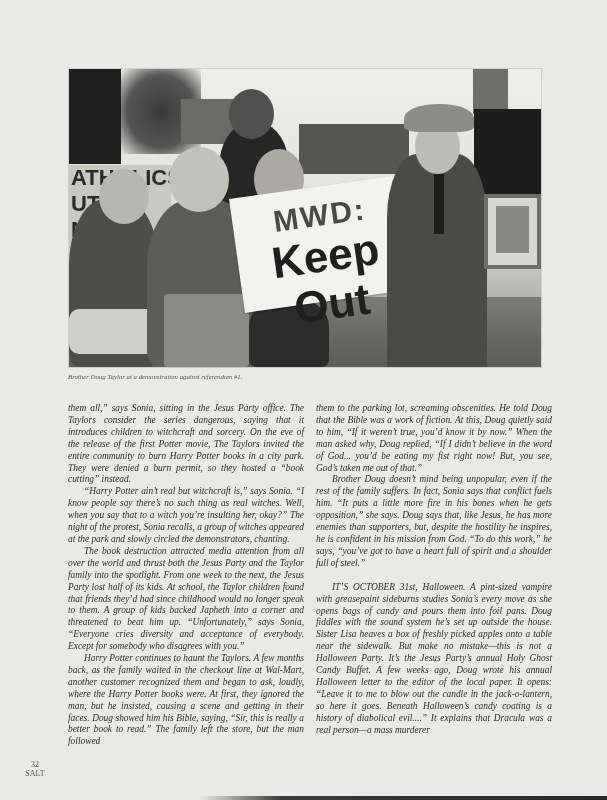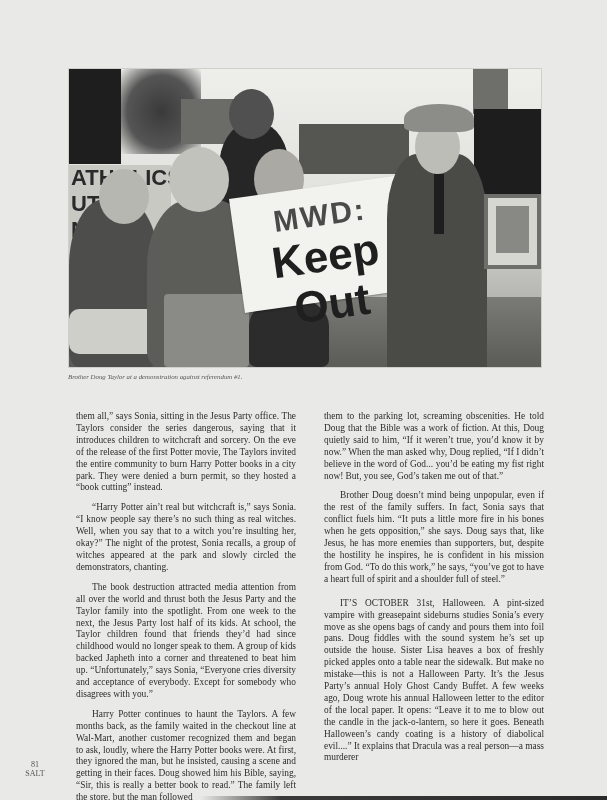--- a/index.html
+++ b/index.html
@@ -66,21 +66,21 @@
       position: absolute; left: 68px; top: 373px;
       font-size: 6.8px; font-style: italic; color: #555;
     }
     .column {
       position: absolute; top: 403px; width: 236px;
       font-size: 9.4px; line-height: 11.9px; text-align: justify; color: #2d2d2d;
       hyphens: manual;
     }
     .col-left { left: 68px; }
     .col-right { left: 316px; }
-    .column p { margin: 8px; text-indent: 0; }
+    .column p { margin: 0; text-indent: 0; font-style: italic; }
     .column p.indent { text-indent: 16px; }
     .column p.gap { margin-top: 12px; }
     .folio {
       position: absolute; left: 22px; top: 760px; text-align: center;
       font-size: 8px; line-height: 9px; color: #555; width: 26px;
     }
   </style>
 </head>
 <body>
 
@@ -130,18 +130,18 @@
     <p class="indent">Harry Potter continues to haunt the Taylors. A few months back, as the family waited in the checkout line at Wal-Mart, another customer recognized them and began to ask, loudly, where the Harry Potter books were. At first, they ignored the man, but he insisted, causing a scene and getting in their faces. Doug showed him his Bible, saying, “Sir, this is really a better book to read.” The family left the store, but the man followed</p>
   </div>
 
   <div class="column col-right">
     <p>them to the parking lot, screaming obscenities. He told Doug that the Bible was a work of fiction. At this, Doug quietly said to him, “If it weren’t true, you’d know it by now.” When the man asked why, Doug replied, “If I didn’t believe in the word of God... you’d be eating my fist right now! But, you see, God’s taken me out of that.”</p>
     <p class="indent">Brother Doug doesn’t mind being unpopular, even if the rest of the family suffers. In fact, Sonia says that conflict fuels him. “It puts a little more fire in his bones when he gets opposition,” she says. Doug says that, like Jesus, he has more enemies than supporters, but, despite the hostility he inspires, he is confident in his mission from God. “To do this work,” he says, “you’ve got to have a heart full of spirit and a shoulder full of steel.”</p>
     <p class="indent gap">IT’S OCTOBER 31st, Halloween. A pint-sized vampire with greasepaint sideburns studies Sonia’s every move as she opens bags of candy and pours them into foil pans. Doug fiddles with the sound system he’s set up outside the house. Sister Lisa heaves a box of freshly picked apples onto a table near the sidewalk. But make no mistake—this is not a Halloween Party. It’s the Jesus Party’s annual Holy Ghost Candy Buffet. A few weeks ago, Doug wrote his annual Halloween letter to the editor of the local paper. It opens: “Leave it to me to blow out the candle in the jack-o-lantern, so here it goes. Beneath Halloween’s candy coating is a history of diabolical evil....” It explains that Dracula was a real person—a mass murderer</p>
   </div>
 
   <div class="folio">
-    <div>81</div>
+    <div>32</div>
     <div>SALT</div>
   </div>
 
   <div class="shadow-band"></div>
 </div>
 
 </body></html>

